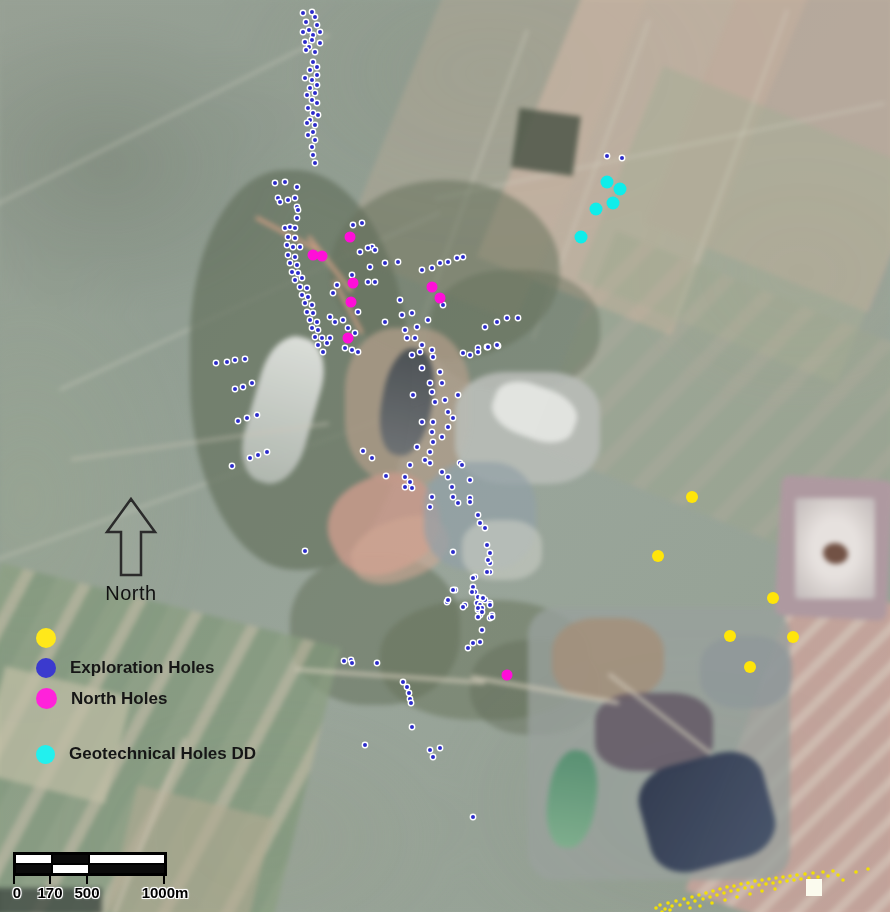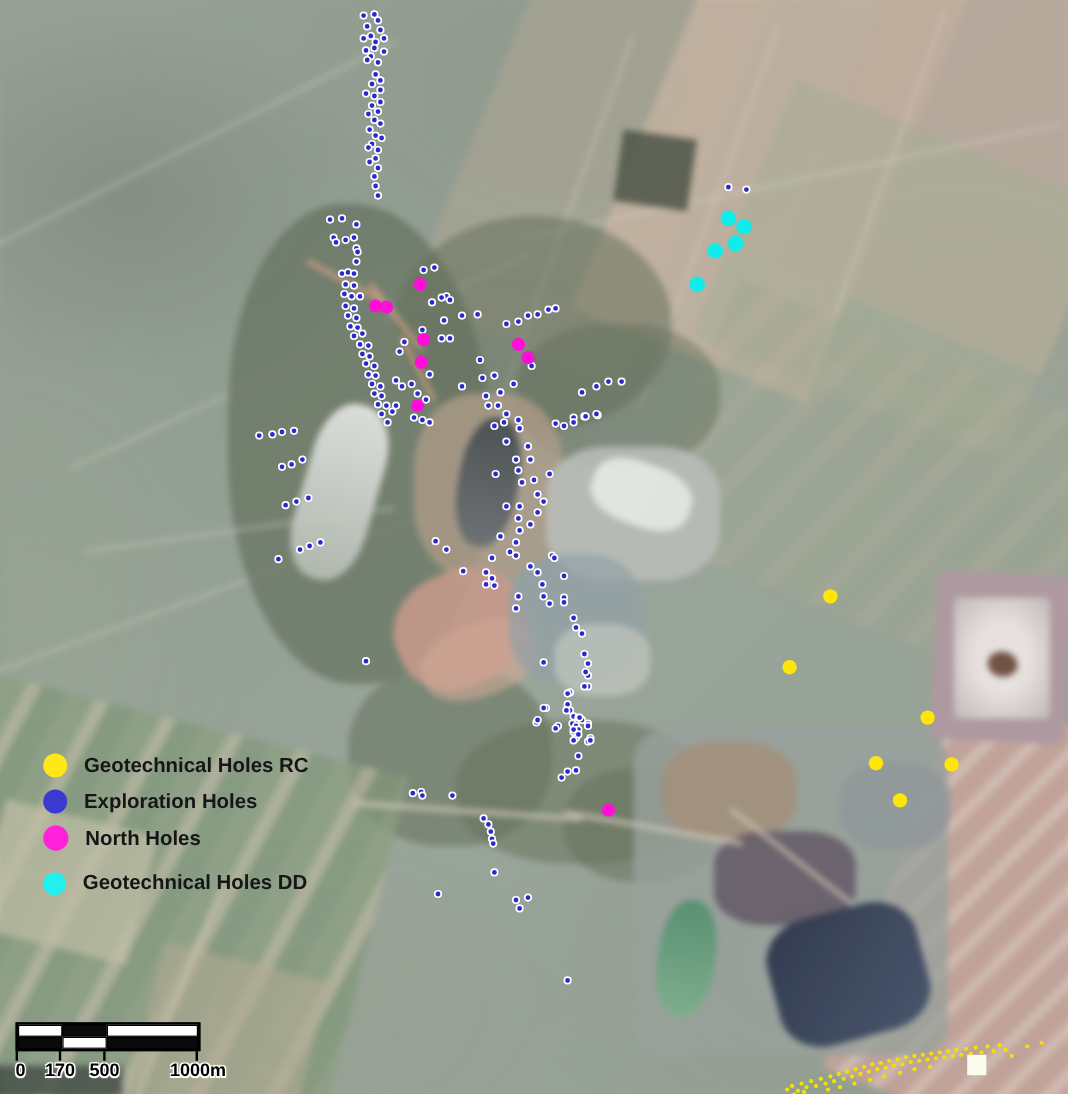--- a/index.html
+++ b/index.html
@@ -28,21 +28,21 @@
   .north svg{display:block;margin:0 auto;}
   .north .nlabel{text-align:center;font-size:20px;color:#111;margin-top:4px;letter-spacing:.5px;}
   
   .legend{position:absolute;left:36px;top:620px;width:280px;z-index:50;}
   .li{position:absolute;left:0;display:flex;align-items:center;}
   .sw{display:inline-block;border-radius:50%;margin-right:14px;flex:0 0 auto;}
   .lt{font-weight:bold;font-size:17px;color:#161616;white-space:nowrap;}
   .li1{top:8px;}  .li1 .sw{width:20px;height:20px;}
   .li2{top:38px;} .li2 .sw{width:20px;height:20px;}
   .li3{top:68px;} .li3 .sw{width:21px;height:21px;}
-  .li4{top:106px;}.li4 .sw{width:19px;height:19px;}
+  .li4{top:124px;}.li4 .sw{width:19px;height:19px;}
   
   .scalebar{position:absolute;left:13px;top:852px;width:170px;height:56px;z-index:50;}
   .sbar{
     position:absolute;left:0;top:0;width:154px;height:24px;
     display:grid;grid-template-columns:37px 37px 76px;grid-template-rows:1fr 1fr;
     border:2px solid #000;background:#000;
   }
   .sbar div{border:0.5px solid #000;}
   .cw{background:#fff;} .cb{background:#0a0a0a;}
   .tick{position:absolute;top:24px;width:2px;height:8px;background:#000;}
@@ -470,25 +470,30 @@
         <circle cx="737" cy="897" r="1.8" fill="#F2E005"></circle>
         <circle cx="750" cy="894" r="1.8" fill="#F2E005"></circle>
         <circle cx="762" cy="891" r="1.8" fill="#F2E005"></circle>
         <circle cx="775" cy="889" r="1.8" fill="#F2E005"></circle>
         <circle cx="856" cy="872" r="1.8" fill="#F2E005"></circle>
         <circle cx="868" cy="869" r="1.8" fill="#F2E005"></circle>
       </g>
       <rect x="806" y="879" width="16" height="17" fill="#FBFBEE"></rect>
     </svg>
 
+  <div class="north">
+    <svg width="54" height="82" viewBox="0 0 54 82">
+      <polygon points="27,3 51,36 37,36 37,79 17,79 17,36 3,36" fill="rgba(255,255,255,0.05)" stroke="#2b2b2b" stroke-width="2.5"></polygon>
+    </svg>
+    <div class="nlabel">North</div>
+  </div>
 
   <div class="legend">
     <div class="li li1">
       <span class="sw" style="background-color: rgb(255, 232, 26);"></span>
-      <span class="lt">Geotechnical Holes RC</span>
     </div>
     <div class="li li2">
       <span class="sw" style="background-color: rgb(59, 58, 206);"></span>
       <span class="lt">Exploration Holes</span>
     </div>
     <div class="li li3">
       <span class="sw" style="background-color: rgb(255, 34, 218);"></span>
       <span class="lt">North Holes</span>
     </div>
     <div class="li li4">

